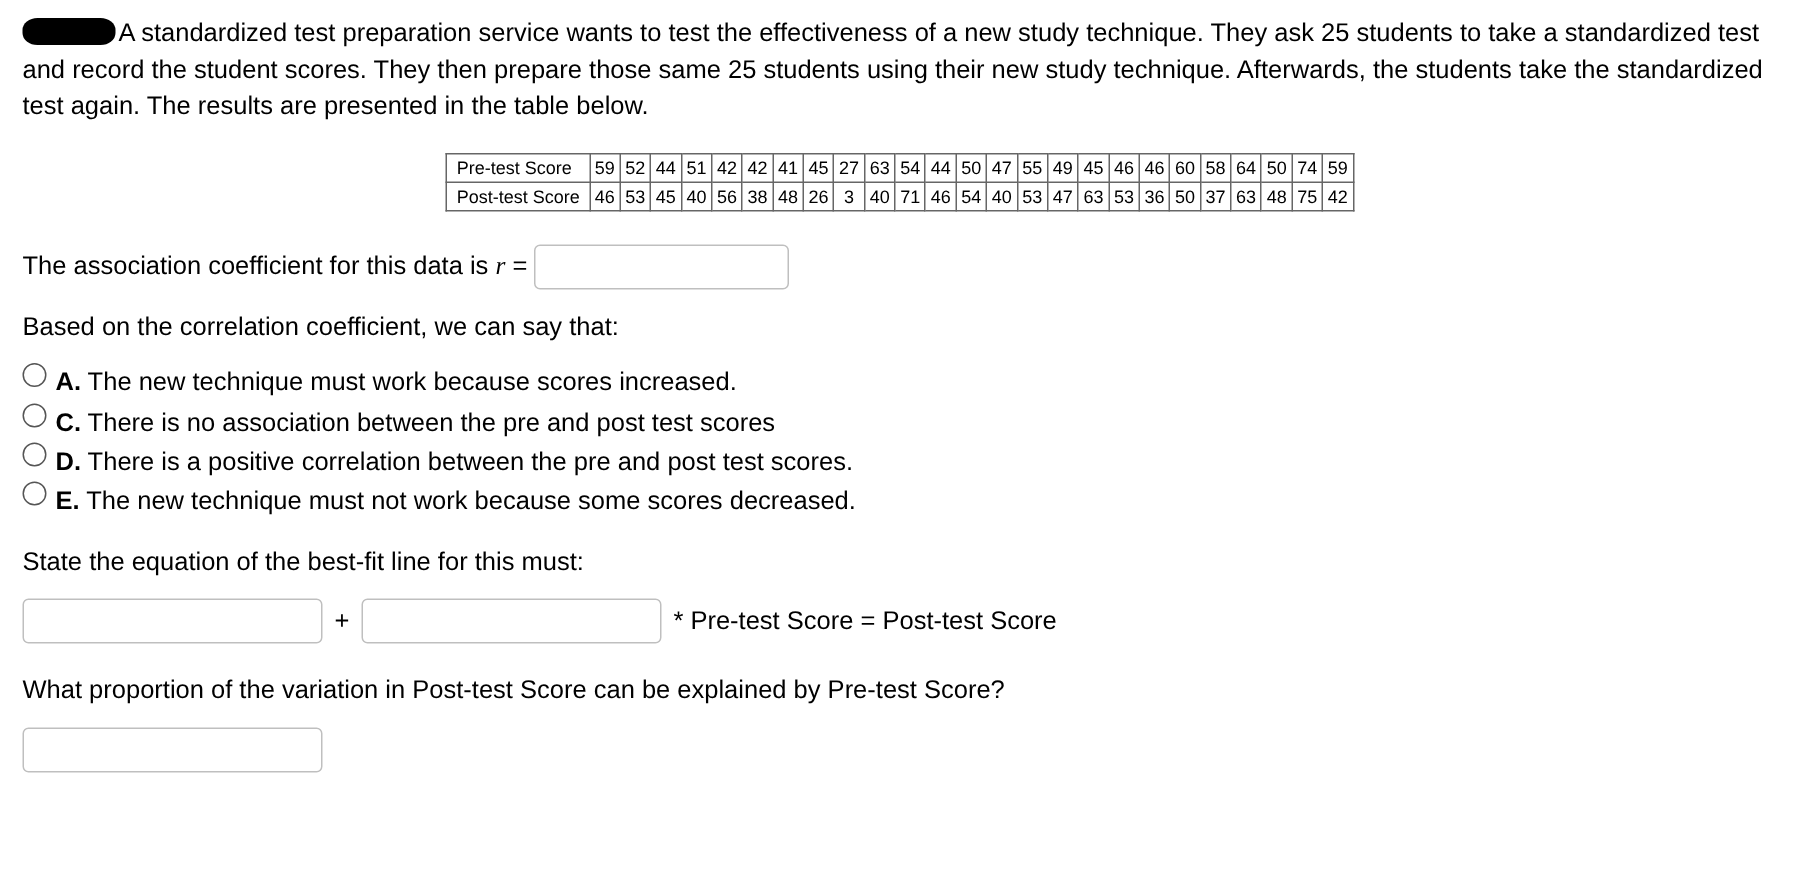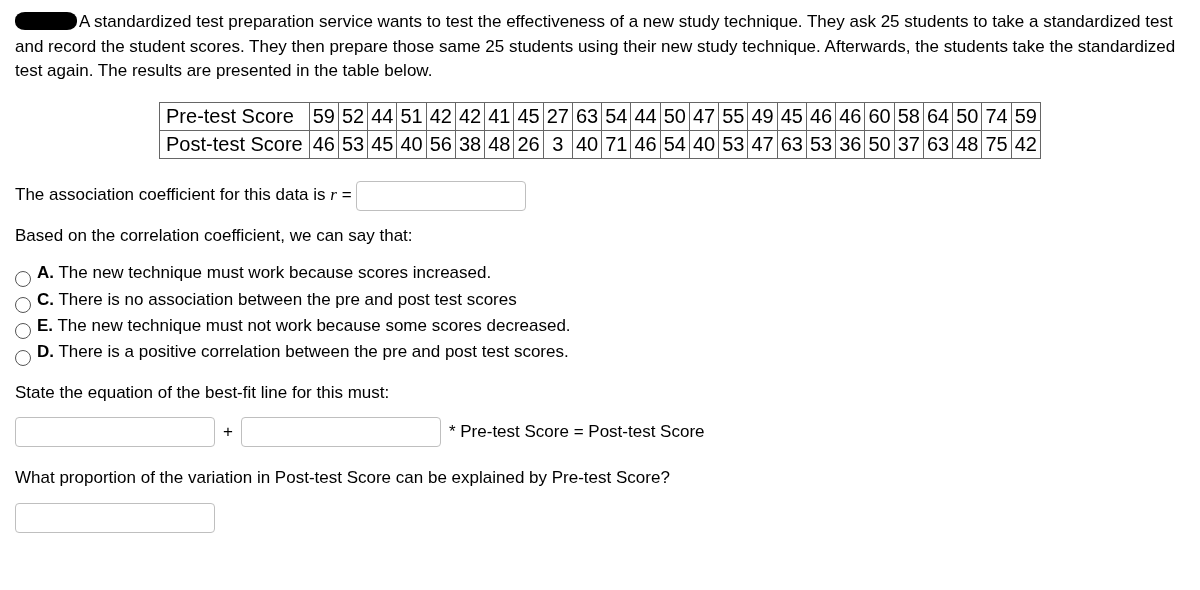--- a/index.html
+++ b/index.html
@@ -24,21 +24,21 @@
     }
     .intro { line-height: 1.45; margin-bottom: 18px; }
     .data-table-wrap { text-align: center; margin-bottom: 22px; }
     table.data {
       border-collapse: collapse;
       display: inline-table;
     }
     table.data td {
       border: 1px solid #666;
       padding: 2px 3px;
-      font-size: 20px;
+      font-size: 12px;
       text-align: center;
       white-space: nowrap;
     }
     table.data td.rowhead {
       text-align: left;
       padding: 2px 6px;
     }
     .line { margin-bottom: 12px; line-height: 1.5; }
     .inline-input {
       display: inline-block;
@@ -47,21 +47,21 @@
       height: 30px;
       padding: 3px 6px;
       font-size: 16px;
       vertical-align: middle;
       background: #fff;
     }
     .inline-input.med { width: 170px; }
     .inline-input.sm { width: 200px; }
     .math-r { font-family: "Times New Roman", serif; font-style: italic; }
     .options { margin-bottom: 14px; }
-    .opt-row { display: flex; align-items: flex-end; gap: 6px; line-height: 1.55; }
+    .opt-row { display: flex; align-items: flex-start; gap: 6px; line-height: 1.55; }
     .radio {
       width: 16px; height: 16px;
       border: 1.5px solid #555;
       border-radius: 50%;
       flex: 0 0 auto;
     }
     .opt-label b { font-weight: bold; }
     .eq-row { display: flex; align-items: center; gap: 8px; margin: 10px 0 18px 0; }
   </style>
 </head>
@@ -146,25 +146,25 @@
   <div class="opt-row">
     <span class="radio"></span>
     <span class="opt-label"><b>A.</b><span> The new technique must work because scores increased.</span></span>
   </div>
   <div class="opt-row">
     <span class="radio"></span>
     <span class="opt-label"><b>C.</b><span> There is no association between the pre and post test scores</span></span>
   </div>
   <div class="opt-row">
     <span class="radio"></span>
-    <span class="opt-label"><b>E.</b><span> The new technique must not work because some scores decreased.</span></span>
+    <span class="opt-label"><b>D.</b><span> There is a positive correlation between the pre and post test scores.</span></span>
   </div>
   <div class="opt-row">
     <span class="radio"></span>
-    <span class="opt-label"><b>D.</b><span> There is a positive correlation between the pre and post test scores.</span></span>
+    <span class="opt-label"><b>E.</b><span> The new technique must not work because some scores decreased.</span></span>
   </div>
 </div>
 
 <div class="line">State the equation of the best-fit line for this must:</div>
 
 <div class="eq-row">
   <input class="inline-input sm" type="text" style="">
   <span>+</span>
   <input class="inline-input sm" type="text" style="">
   <span>* Pre-test Score = Post-test Score</span>

